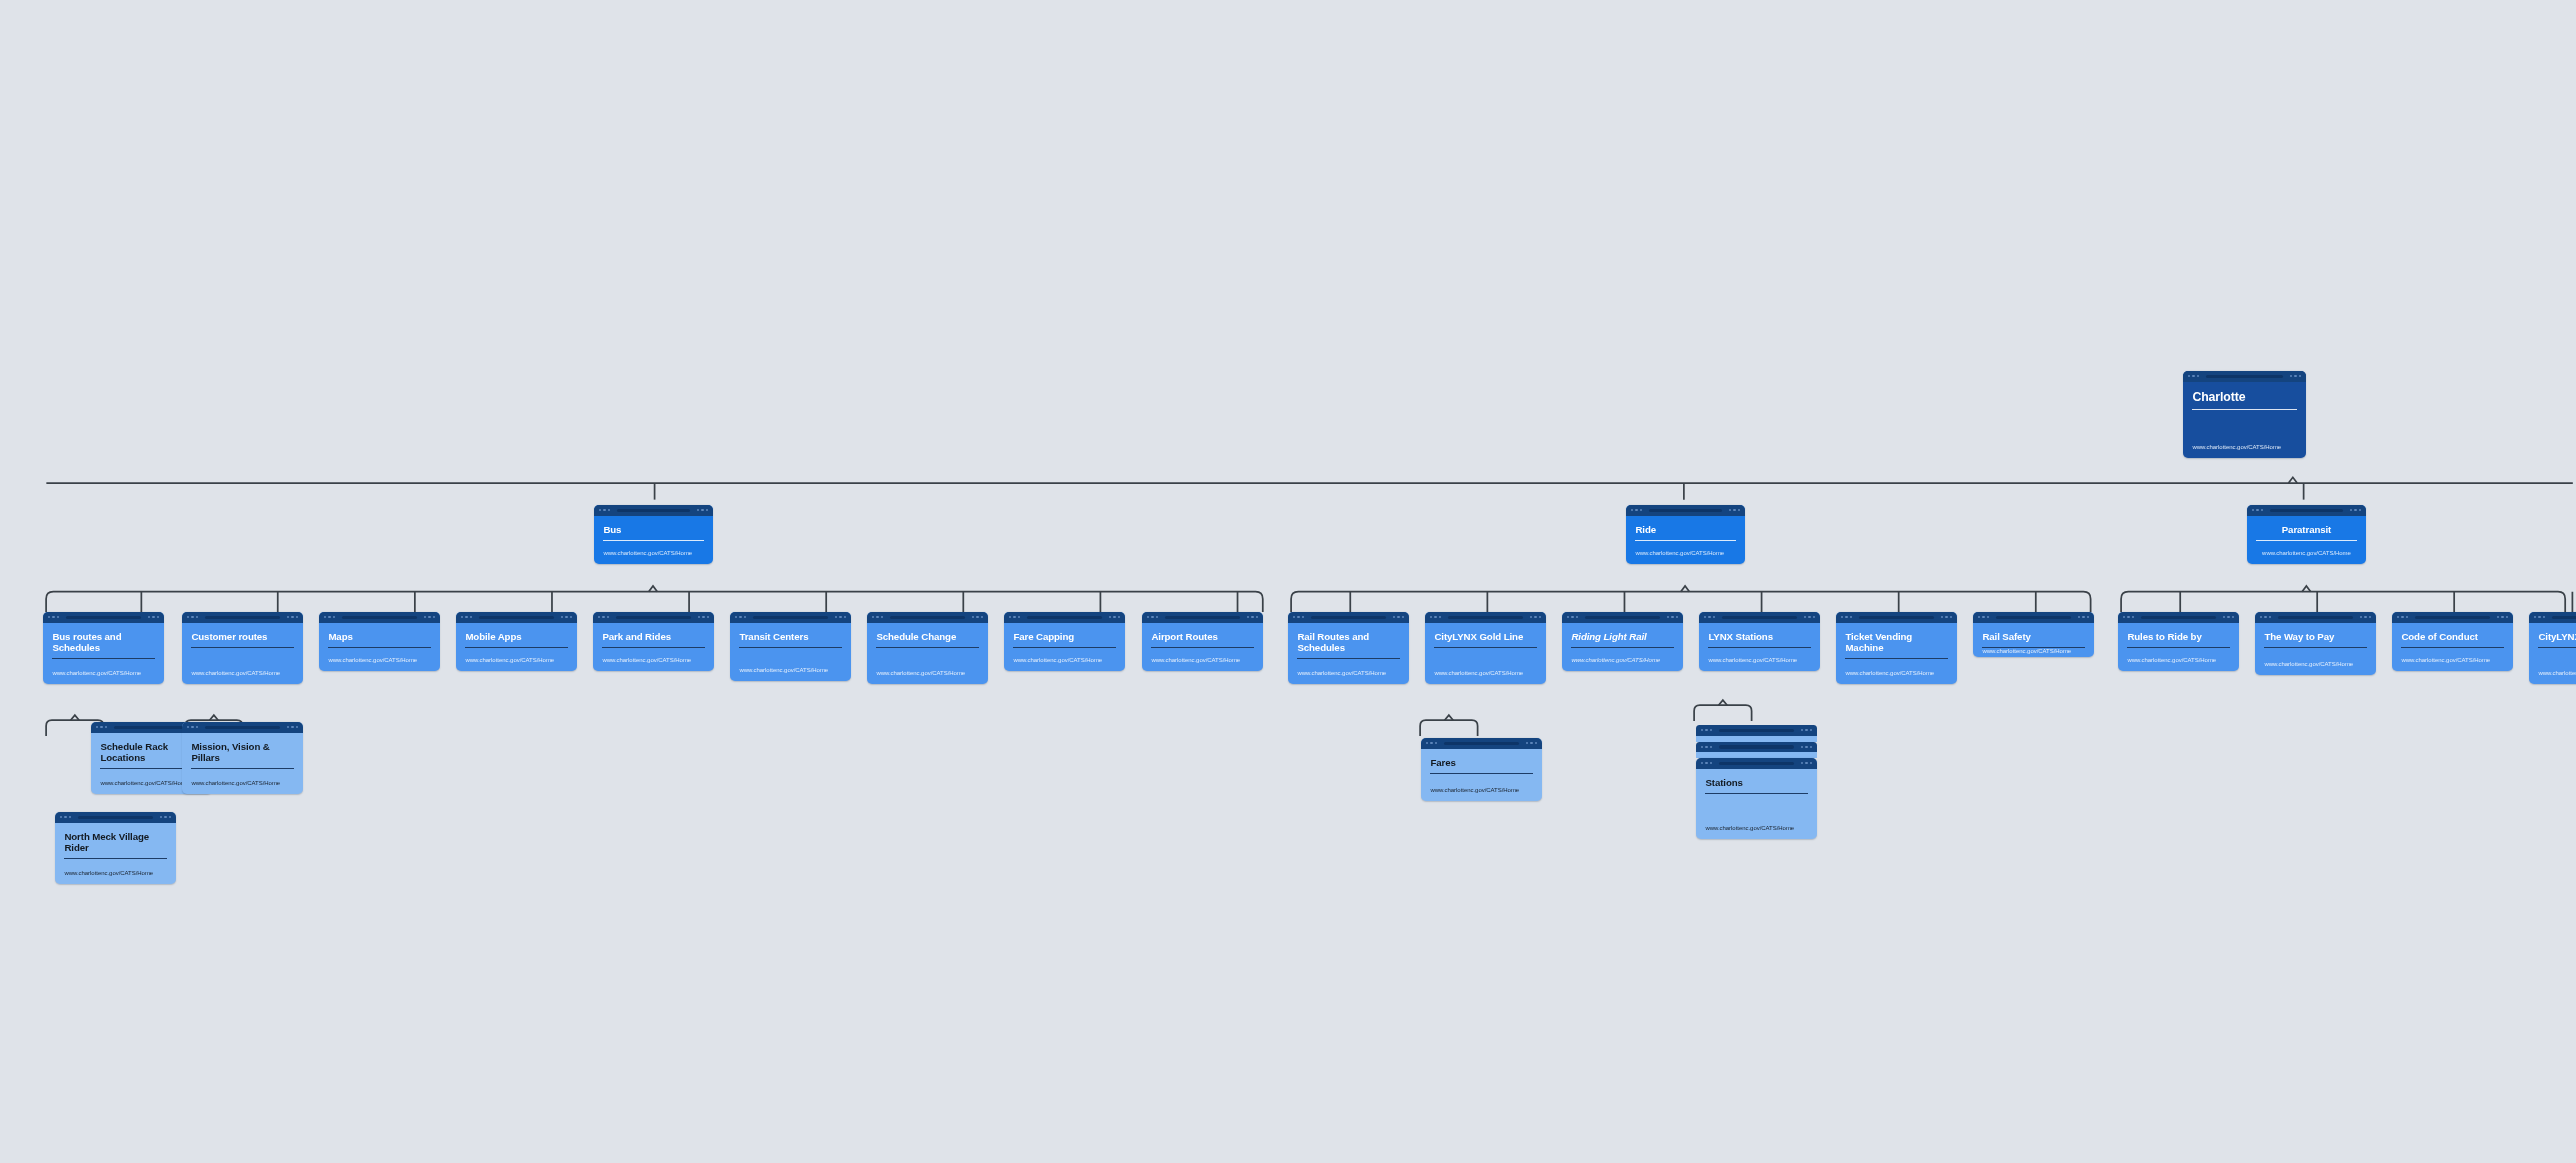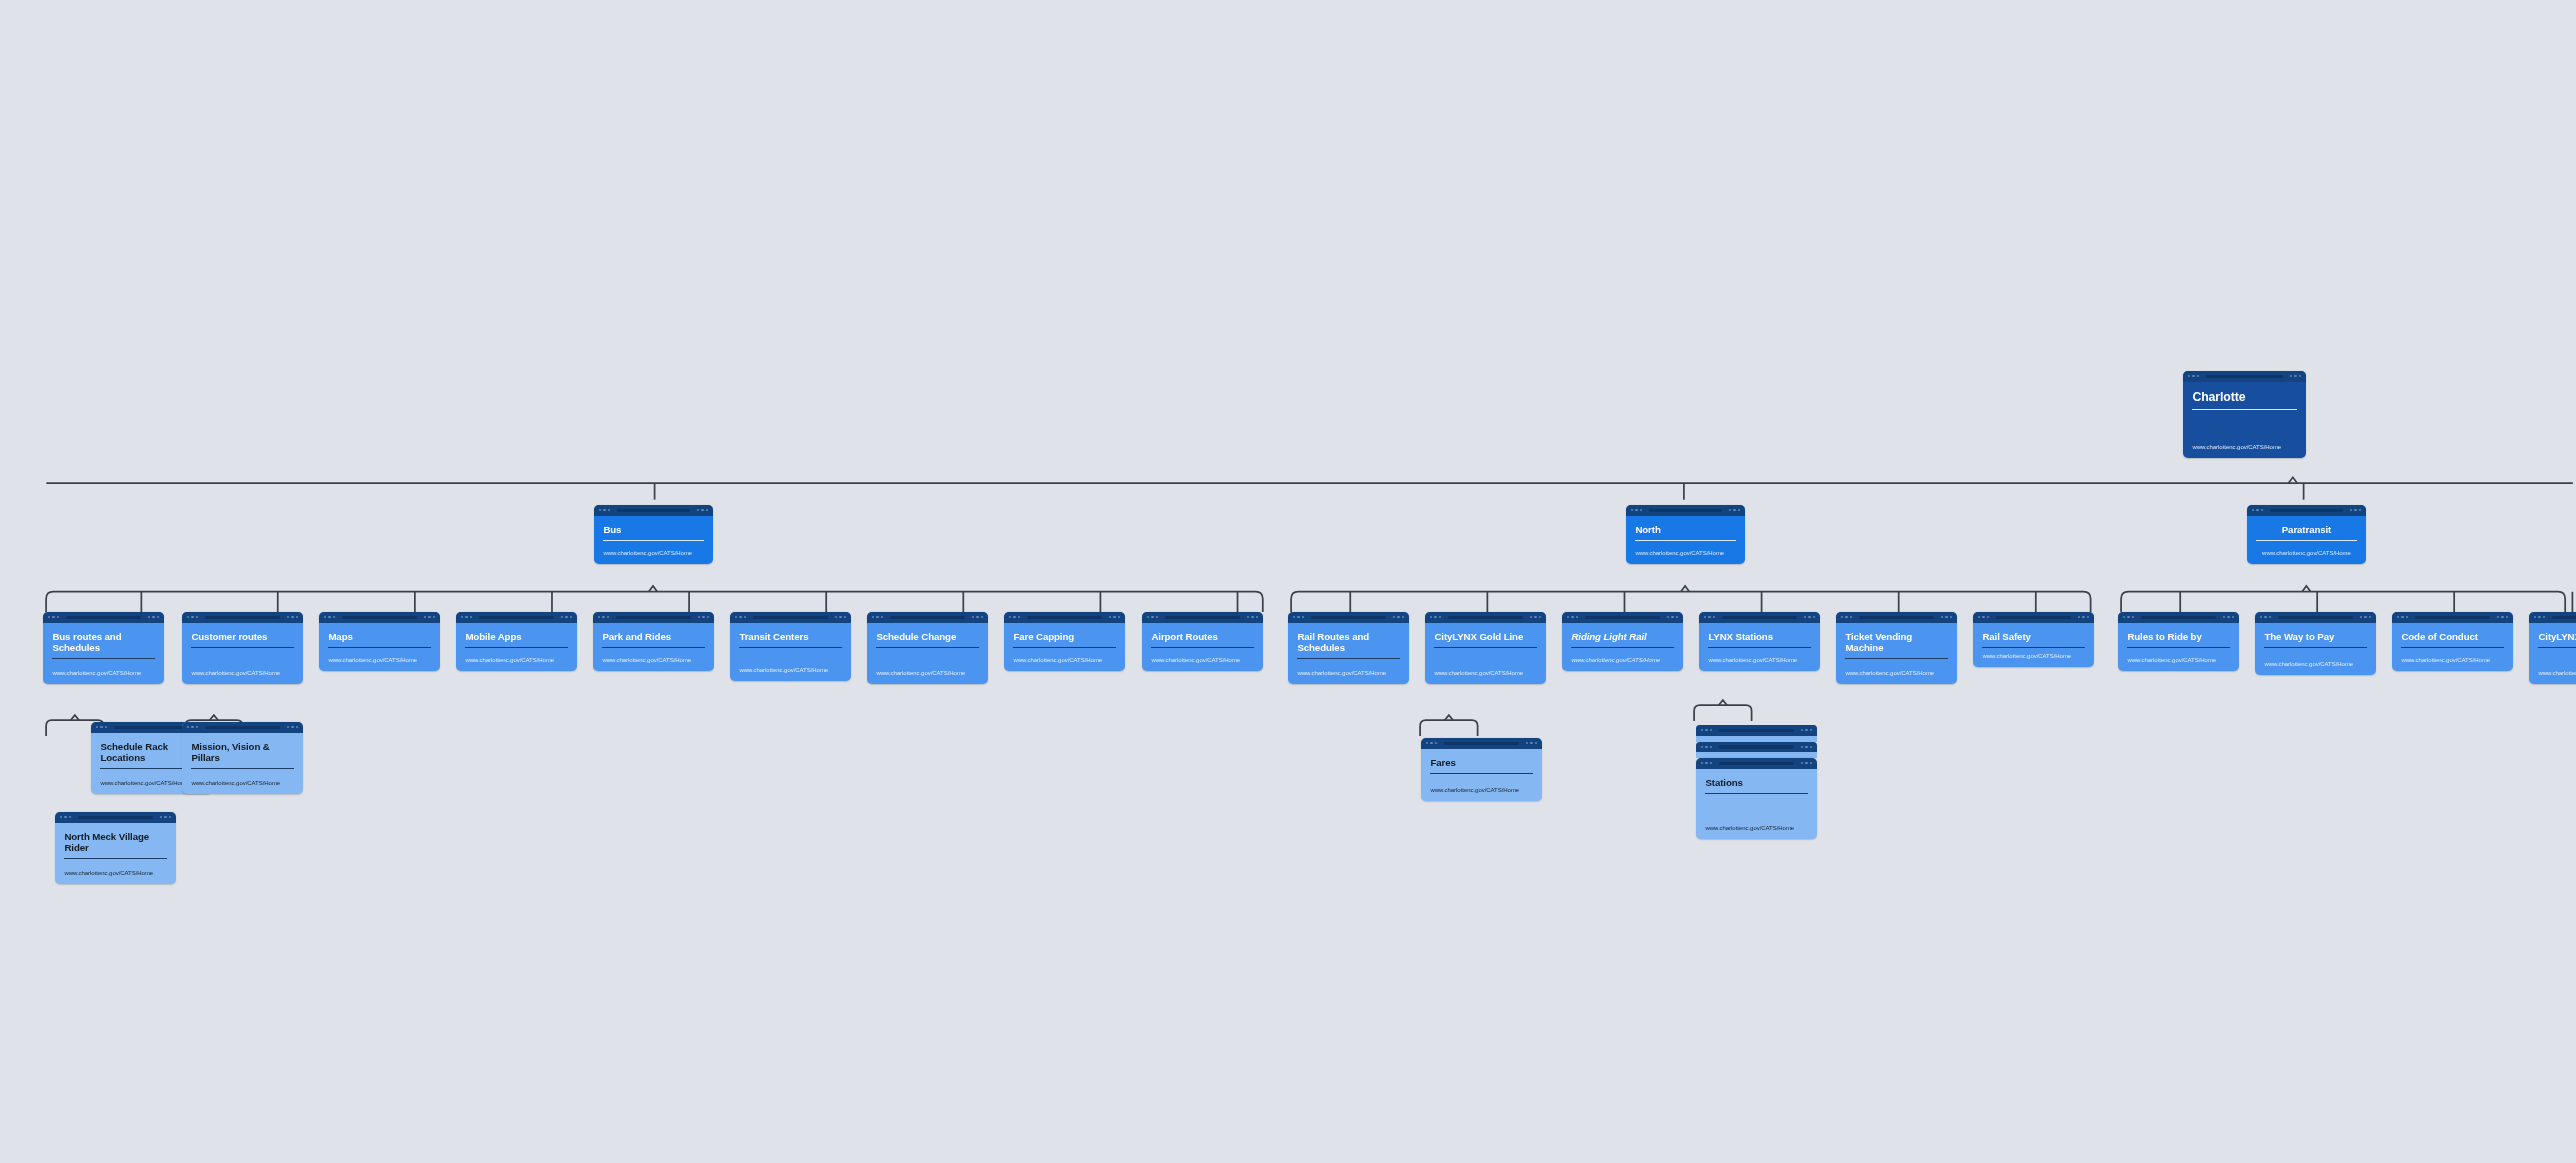--- a/index.html
+++ b/index.html
@@ -216,21 +216,21 @@
           <i></i>
         </span>
       <span class="urlbar"></span>
       <span class="dots">
           <i></i>
           <i></i>
           <i></i>
         </span>
     </div>
     <div class="body">
-      <div class="title">North</div>
+      <div class="title">Ride</div>
       <hr class="rule">
       <div class="url">www.charlottenc.gov/CATS/Home</div>
     </div>
   </div>
 
   <div class="card lvl2" style="left:2247px; top:505px; width:119px; height:59px;text-align:center;">
     <div class="chrome">
       <span class="dots">
           <i></i>
           <i></i>
@@ -537,21 +537,21 @@
           <i></i>
         </span>
     </div>
     <div class="body">
       <div class="title">Ticket Vending Machine</div>
       <hr class="rule">
       <div class="url">www.charlottenc.gov/CATS/Home</div>
     </div>
   </div>
 
-  <div class="card lvl3" style="left:1973px; top:612px; width:121px; height:55px;">
+  <div class="card lvl3" style="left:1973px; top:612px; width:121px; height:45px;">
     <div class="chrome">
       <span class="dots">
           <i></i>
           <i></i>
           <i></i>
         </span>
       <span class="urlbar"></span>
       <span class="dots">
           <i></i>
           <i></i>

